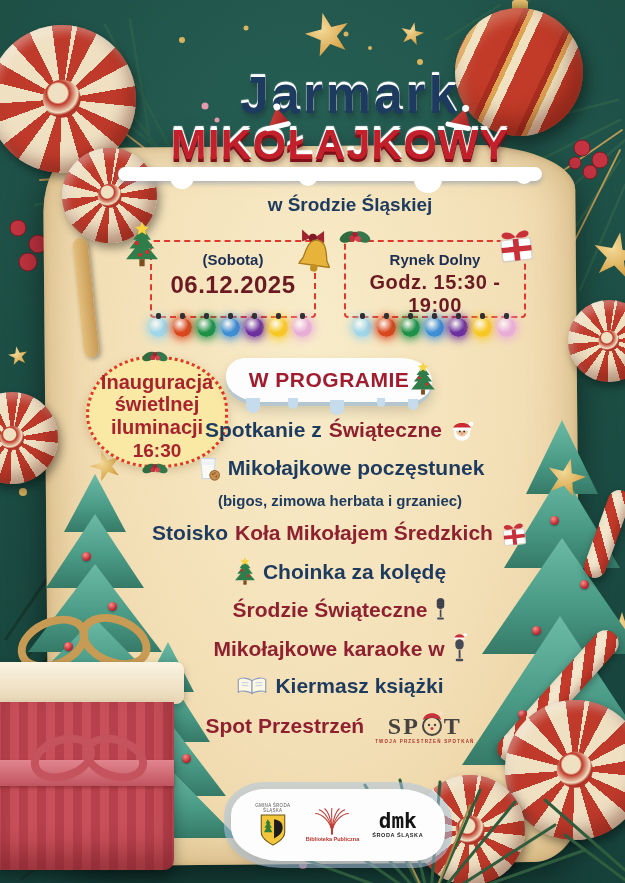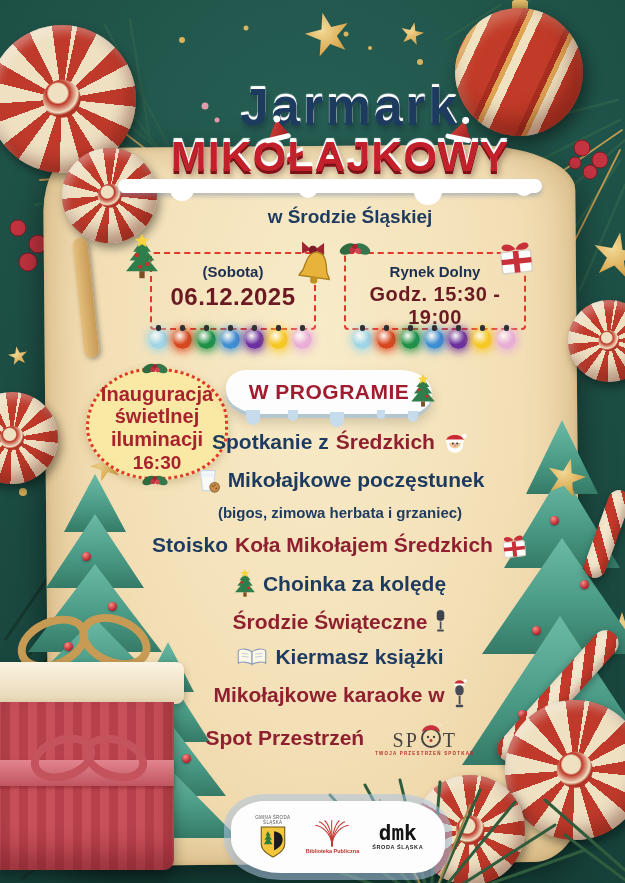--- a/index.html
+++ b/index.html
@@ -5,21 +5,21 @@
   html,body{margin:0;padding:0;background:#0e2a24;}
   body{font-family:"Liberation Sans","DejaVu Sans",sans-serif;}
   #poster{position:relative;width:625px;height:883px;overflow:hidden;background:
     radial-gradient(circle at 50% 18%, #276055 0%, #1d4f45 45%, #16413a 100%);}
   .abs{position:absolute;}
 
   
   .bg-deco{z-index:1;}
   .mid{z-index:3;}
   .fg-deco{z-index:4;}
-  #content{position:absolute;inset:0;z-index:5;margin-top:12px;}
+  #content{position:absolute;inset:0;z-index:5;}
 
   
   .parchment{left:46px;top:146px;width:532px;height:718px;z-index:2;
     background:radial-gradient(ellipse at 50% 28%, #f8ecc9 0%, #f3dfb6 55%, #e9cf9d 90%);
     border-radius:42px 110px 48px 70px / 64px 46px 58px 44px;
     box-shadow:inset 0 0 46px rgba(146,104,44,.38), inset 0 0 6px rgba(146,104,44,.25), 0 12px 34px rgba(0,0,0,.5);
     transform:rotate(-.5deg);}
 
   
   .lolli{border-radius:50%;
@@ -101,21 +101,21 @@
     box-shadow:40px -2px 0 -2px #c6dcec,84px 2px 0 0 #c6dcec,128px -3px 0 -3px #c6dcec,160px -1px 0 -2px #c6dcec;}
   .prog-header{display:block;line-height:44px;text-align:center;font-size:21px;font-weight:800;letter-spacing:.5px;color:#a01c2e;}
 
   .program{left:85px;top:417px;width:510px;display:flex;flex-direction:column;gap:10px;align-items:center;}
   .pline{display:flex;align-items:center;justify-content:center;gap:7px;font-size:21px;font-weight:800;}
   .pline.small{font-size:15px;font-weight:700;}
   .navy{color:#1d3a5f;} .red{color:#8e2030;}
 
   .spot-logo{display:inline-flex;flex-direction:column;align-items:center;margin-left:4px;}
   .spot-row{display:inline-flex;align-items:flex-end;font-family:"Liberation Serif","DejaVu Serif",serif;
-    font-size:20px;font-weight:400;color:#474340;letter-spacing:2px;line-height:1;text-align:right;}
+    font-size:24px;font-weight:700;color:#474340;letter-spacing:2px;line-height:1;text-align:right;}
   .spot-sub{font-size:4.5px;letter-spacing:1.2px;color:#b0302a;margin-top:1px;}
 
   .invite{left:160px;top:790px;width:350px;text-align:center;font-size:20px;font-weight:800;letter-spacing:2px;color:#1d3a5f;}
 
   .logo-blob{left:231px;top:789px;width:214px;height:72px;background:#fdfdfd;
     border-radius:34px 46px 30px 50px/26px 32px 28px 34px;
     box-shadow:0 0 0 7px rgba(173,199,228,.55),0 6px 12px rgba(0,0,0,.2);
     display:flex;align-items:center;justify-content:center;gap:13px;}
   .logo-col{display:flex;flex-direction:column;align-items:center;line-height:1.1;}
   .logo-cap-tiny{font-size:4.5px;color:#555;text-align:center;letter-spacing:.3px;}
@@ -391,21 +391,21 @@
         <polygon points="10,0 11.2,2.6 14,2.8 11.8,4.6 12.5,7.4 10,5.8 7.5,7.4 8.2,4.6 6,2.8 8.8,2.6" fill="#f7d33c"></polygon>
         <circle cx="7" cy="12" r="1.2" fill="#d42b2b"></circle>
           <circle cx="13" cy="17" r="1.2" fill="#d42b2b"></circle>
       </svg>
     </div>
 
     <div class="abs program">
 
       <div class="pline">
         <span class="navy">Spotkanie z</span>
-        <span class="red">Średzkich</span>
+        <span class="red">Świąteczne</span>
         <svg width="26" height="26" viewBox="0 0 24 24">
           <circle cx="12" cy="14.5" r="7.5" fill="#fff"></circle>
             <circle cx="12" cy="12.5" r="5.5" fill="#f2c79c"></circle>
           <path d="M4,10 C5,4 19,4 20,10 L20,11 L4,11 Z" fill="#cc2a33"></path>
           <rect x="3.4" y="9.6" width="17.2" height="3" rx="1.5" fill="#fff"></rect>
             <circle cx="20.5" cy="6.5" r="2.2" fill="#fff"></circle>
           <circle cx="10" cy="13.4" r="0.9" fill="#333"></circle>
             <circle cx="14" cy="13.4" r="0.9" fill="#333"></circle>
             <circle cx="12" cy="15.2" r="1.2" fill="#e09a8f"></circle>
         </svg>
@@ -456,38 +456,38 @@
         <span class="red">Środzie Świąteczne</span>
         <svg width="13" height="27" viewBox="0 0 14 28">
           <rect x="3" y="1.5" width="8" height="12" rx="4" fill="#454a56"></rect>
           <path d="M3,5 h8 M3,8 h8 M3,11 h8" stroke="#2d3038" stroke-width="0.8"></path>
           <rect x="6.2" y="14" width="1.8" height="8" fill="#454a56"></rect>
             <rect x="3.4" y="22.5" width="7.2" height="2.4" rx="1" fill="#454a56"></rect>
         </svg>
       </div>
 
       <div class="pline">
-        <svg width="32" height="21" viewBox="0 0 28 18">
-          <path d="M14,4 C10,1 4,1 2,3 L2,14 C4,12.5 10,12.5 14,15 Z" fill="#fdf8e6" stroke="#8d9db8"></path>
-          <path d="M14,4 C18,1 24,1 26,3 L26,14 C24,12.5 18,12.5 14,15 Z" fill="#fdf8e6" stroke="#8d9db8"></path>
-          <path d="M5,5.5 L11,6 M5,8 L11,8.5 M17,6 L23,5.5 M17,8.5 L23,8" stroke="#c3cede" stroke-width="0.9"></path>
-        </svg>
-        <span class="navy">Kiermasz książki</span>
-      </div>
-
-      <div class="pline">
         <span class="red">Mikołajkowe karaoke w</span>
         <svg width="15" height="31" viewBox="0 0 14 30">
           <path d="M2,5 C3,0 11,0 12,5 Z" fill="#c8303a"></path>
             <circle cx="12.5" cy="1.8" r="1.6" fill="#fff"></circle>
           <rect x="1.6" y="4.4" width="10.8" height="2" rx="1" fill="#fff"></rect>
           <rect x="3" y="6" width="8" height="10" rx="4" fill="#454a56"></rect>
           <rect x="6.2" y="16.5" width="1.8" height="8" fill="#454a56"></rect>
             <rect x="3.4" y="25" width="7.2" height="2.4" rx="1" fill="#454a56"></rect>
         </svg>
+      </div>
+
+      <div class="pline">
+        <svg width="32" height="21" viewBox="0 0 28 18">
+          <path d="M14,4 C10,1 4,1 2,3 L2,14 C4,12.5 10,12.5 14,15 Z" fill="#fdf8e6" stroke="#8d9db8"></path>
+          <path d="M14,4 C18,1 24,1 26,3 L26,14 C24,12.5 18,12.5 14,15 Z" fill="#fdf8e6" stroke="#8d9db8"></path>
+          <path d="M5,5.5 L11,6 M5,8 L11,8.5 M17,6 L23,5.5 M17,8.5 L23,8" stroke="#c3cede" stroke-width="0.9"></path>
+        </svg>
+        <span class="navy">Kiermasz książki</span>
       </div>
 
       <div class="pline">
         <span class="red">Spot Przestrzeń</span>
         <span class="spot-logo">
           <span class="spot-row">
             <span>SP</span>
             <svg width="24" height="30" viewBox="0 0 24 30">
               <circle cx="12" cy="18" r="9" fill="none" stroke="#474340" stroke-width="2"></circle>
               <path d="M3,12 C4,3 20,3 21,12 C16,9 8,9 3,12 Z" fill="#c8303a"></path>

